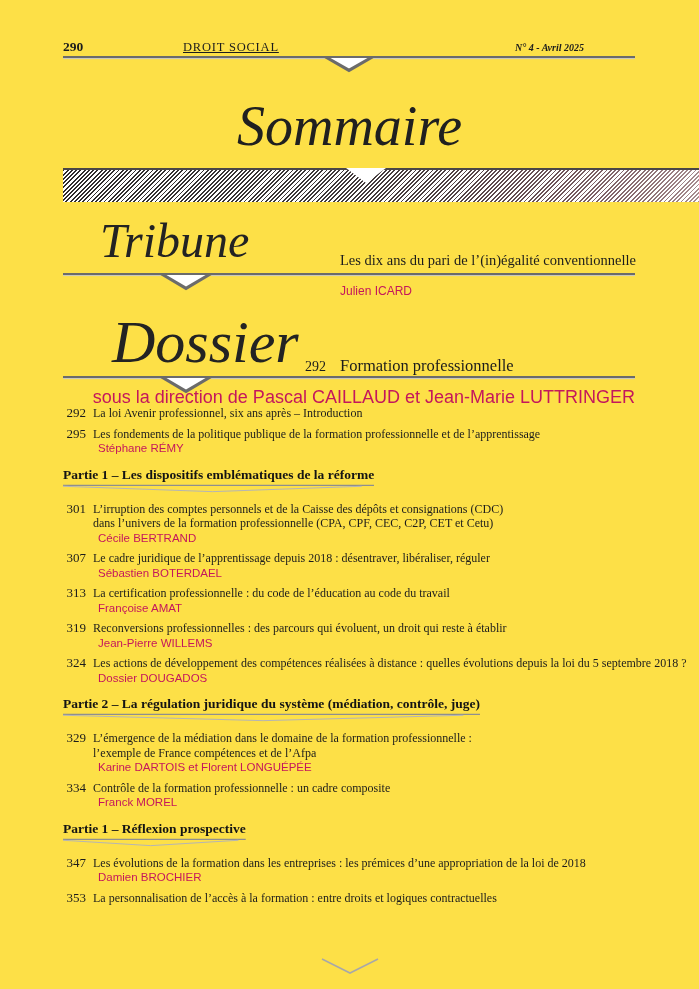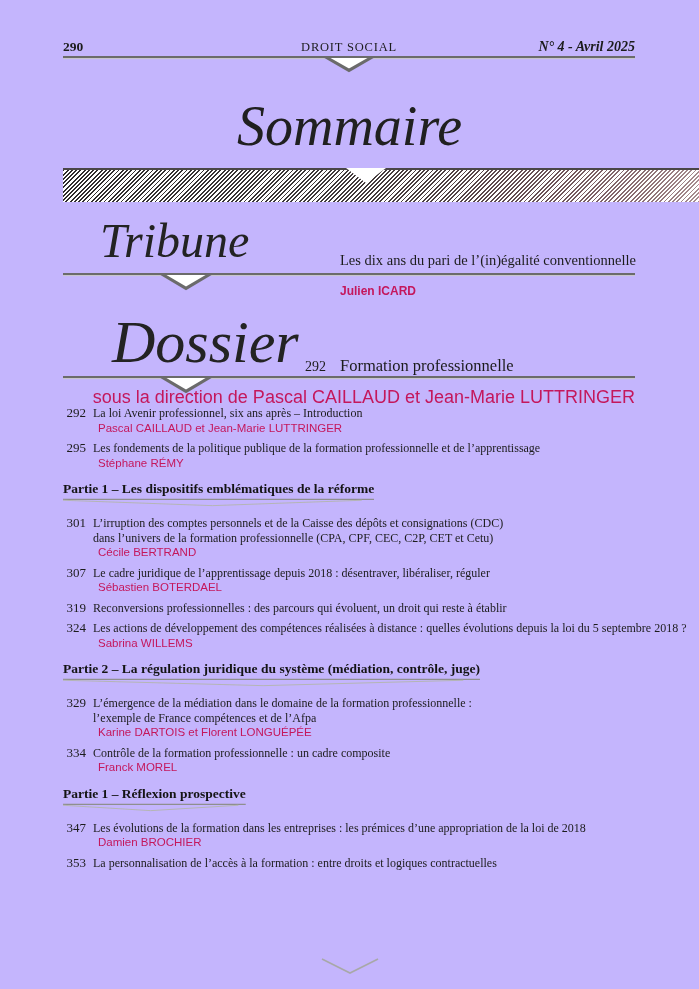--- a/index.html
+++ b/index.html
@@ -1,25 +1,25 @@
 <!DOCTYPE html>
 <html><head>
 <meta charset="utf-8">
 <style>
   html,body{margin:0;padding:0;background:#e8e8e8;}
   .page{
-    position:relative;width:699px;height:989px;background:#c4b5fd;
+    position:relative;width:699px;height:989px;background:#fde047;
     margin:0 auto;overflow:hidden;
     font-family:"Liberation Serif", serif;color:#1c1c1c;
   }
   
   .header-row{position:absolute;top:39px;left:63px;width:572px;display:flex;align-items:baseline;}
   .hdr-page{font-size:13.5px;font-weight:bold;width:120px;}
-  .hdr-journal{font-size:12.5px;letter-spacing:0.8px;flex:1;text-align:center;}
-  .hdr-issue{font-size:14px;font-weight:bold;font-style:italic;width:120px;text-align:right;}
+  .hdr-journal{font-size:12.5px;letter-spacing:0.8px;flex:1;text-decoration:underline;}
+  .hdr-issue{font-size:10px;font-weight:bold;font-style:italic;width:120px;text-align:left;}
   .rule-svg{position:absolute;left:63px;display:block;}
   .rule-line{fill:none;stroke:#6b6b6b;stroke-width:2.2;}
   .rule-shadow{fill:none;stroke:#c7c7c7;stroke-width:1;}
   .rule-wedge{fill:#ffffff;stroke:#6b6b6b;stroke-width:1.8;}
   
   .sommaire{position:absolute;top:96px;left:0;width:699px;text-align:center;
     font-style:italic;font-size:56px;line-height:60px;color:#202020;}
   
   .band{position:absolute;top:168px;left:63px;width:636px;height:32px;
     background:
@@ -28,21 +28,21 @@
     border-top:2px solid #4a4647;}
   .band-notch{position:absolute;top:-2px;left:283px;width:0;height:0;
     border-left:20px solid transparent;border-right:20px solid transparent;
     border-top:15px solid #ffffff;}
   
   .sec-head{position:absolute;font-style:italic;color:#232323;}
   .tribune-head{top:215px;left:100px;font-size:48px;line-height:52px;}
   .dossier-head{top:314px;left:112px;font-size:60px;line-height:56px;}
   .trib-title{position:absolute;top:252px;left:340px;font-size:14.5px;color:#1c1c1c;}
   .trib-author{position:absolute;top:284px;left:340px;}
-  .accent{color:#C4175C;font-family:"Liberation Sans", sans-serif;font-size:12px;font-weight:bold;}
+  .accent{color:#C4175C;font-family:"Liberation Sans", sans-serif;font-size:12px;font-weight:normal;}
   .accent-reg{color:#C4175C;font-family:"Liberation Sans", sans-serif;font-size:18px;}
   .dossier-line{position:absolute;top:356px;left:305px;font-size:15px;}
   .dossier-num{font-size:14px;margin-right:14px;}
   .dossier-title{font-size:16.5px;}
   .dossier-dir{position:absolute;top:387px;left:63px;width:572px;text-align:right;}
   
   .toc{position:absolute;top:406px;left:63px;width:630px;}
   .toc-item{display:flex;margin-bottom:6px;}
   .toc-num{width:23px;text-align:right;font-size:13px;line-height:14.5px;flex:0 0 23px;}
   .toc-body{margin-left:7px;flex:1;min-width:0;}
@@ -98,21 +98,20 @@
     <path class="rule-line" d="M0,2 L98,2 L123,17 L148,2 L572,2"></path>
     <path class="rule-wedge" d="M100,2 L123,15.5 L146,2 Z"></path>
   </svg>
   <div class="dossier-dir accent-reg">sous la direction de Pascal CAILLAUD et Jean-Marie LUTTRINGER</div>
 
   <div class="toc">
       <div class="toc-item">
         <div class="toc-num">292</div>
         <div class="toc-body">
           <div class="toc-title">La loi Avenir professionnel, six ans après – Introduction</div>
-          <div class="toc-author">Pascal CAILLAUD et Jean-Marie LUTTRINGER</div>
         </div>
       </div>
       <div class="toc-item">
         <div class="toc-num">295</div>
         <div class="toc-body">
           <div class="toc-title">Les fondements de la politique publique de la formation professionnelle et de l’apprentissage</div>
           <div class="toc-author">Stéphane RÉMY</div>
         </div>
       </div>
       <div class="part"><span class="part-inner"><span class="part-label">Partie 1 – Les dispositifs emblématiques de la réforme</span><svg class="part-rule" viewBox="0 0 100 10" preserveAspectRatio="none">
@@ -128,30 +127,38 @@
         </div>
       </div>
       <div class="toc-item">
         <div class="toc-num">307</div>
         <div class="toc-body">
           <div class="toc-title">Le cadre juridique de l’apprentissage depuis 2018 : désentraver, libéraliser, réguler</div>
           <div class="toc-author">Sébastien BOTERDAEL</div>
         </div>
       </div>
       <div class="toc-item">
+        <div class="toc-num">313</div>
+        <div class="toc-body">
+          <div class="toc-title">La certification professionnelle : du code de l’éducation au code du travail</div>
+          <div class="toc-author">Françoise AMAT</div>
+        </div>
+      </div>
+      <div class="toc-item">
         <div class="toc-num">319</div>
         <div class="toc-body">
           <div class="toc-title">Reconversions professionnelles : des parcours qui évoluent, un droit qui reste à établir</div>
+          <div class="toc-author">Jean-Pierre WILLEMS</div>
         </div>
       </div>
       <div class="toc-item">
         <div class="toc-num">324</div>
         <div class="toc-body">
           <div class="toc-title">Les actions de développement des compétences réalisées à distance : quelles évolutions depuis la loi du 5 septembre 2018 ?</div>
-          <div class="toc-author">Sabrina WILLEMS</div>
+          <div class="toc-author">Dossier DOUGADOS</div>
         </div>
       </div>
       <div class="part"><span class="part-inner"><span class="part-label">Partie 2 – La régulation juridique du système (médiation, contrôle, juge)</span><svg class="part-rule" viewBox="0 0 100 10" preserveAspectRatio="none">
             <path class="pr1" d="M0,1.5 L100,1.5"></path>
             <path class="pr2" d="M0,2.5 L48,8.5 L96,2.5"></path>
           </svg></span></div>
       <div class="toc-item">
         <div class="toc-num">329</div>
         <div class="toc-body">
           <div class="toc-title">L’émergence de la médiation dans le domaine de la formation professionnelle :

